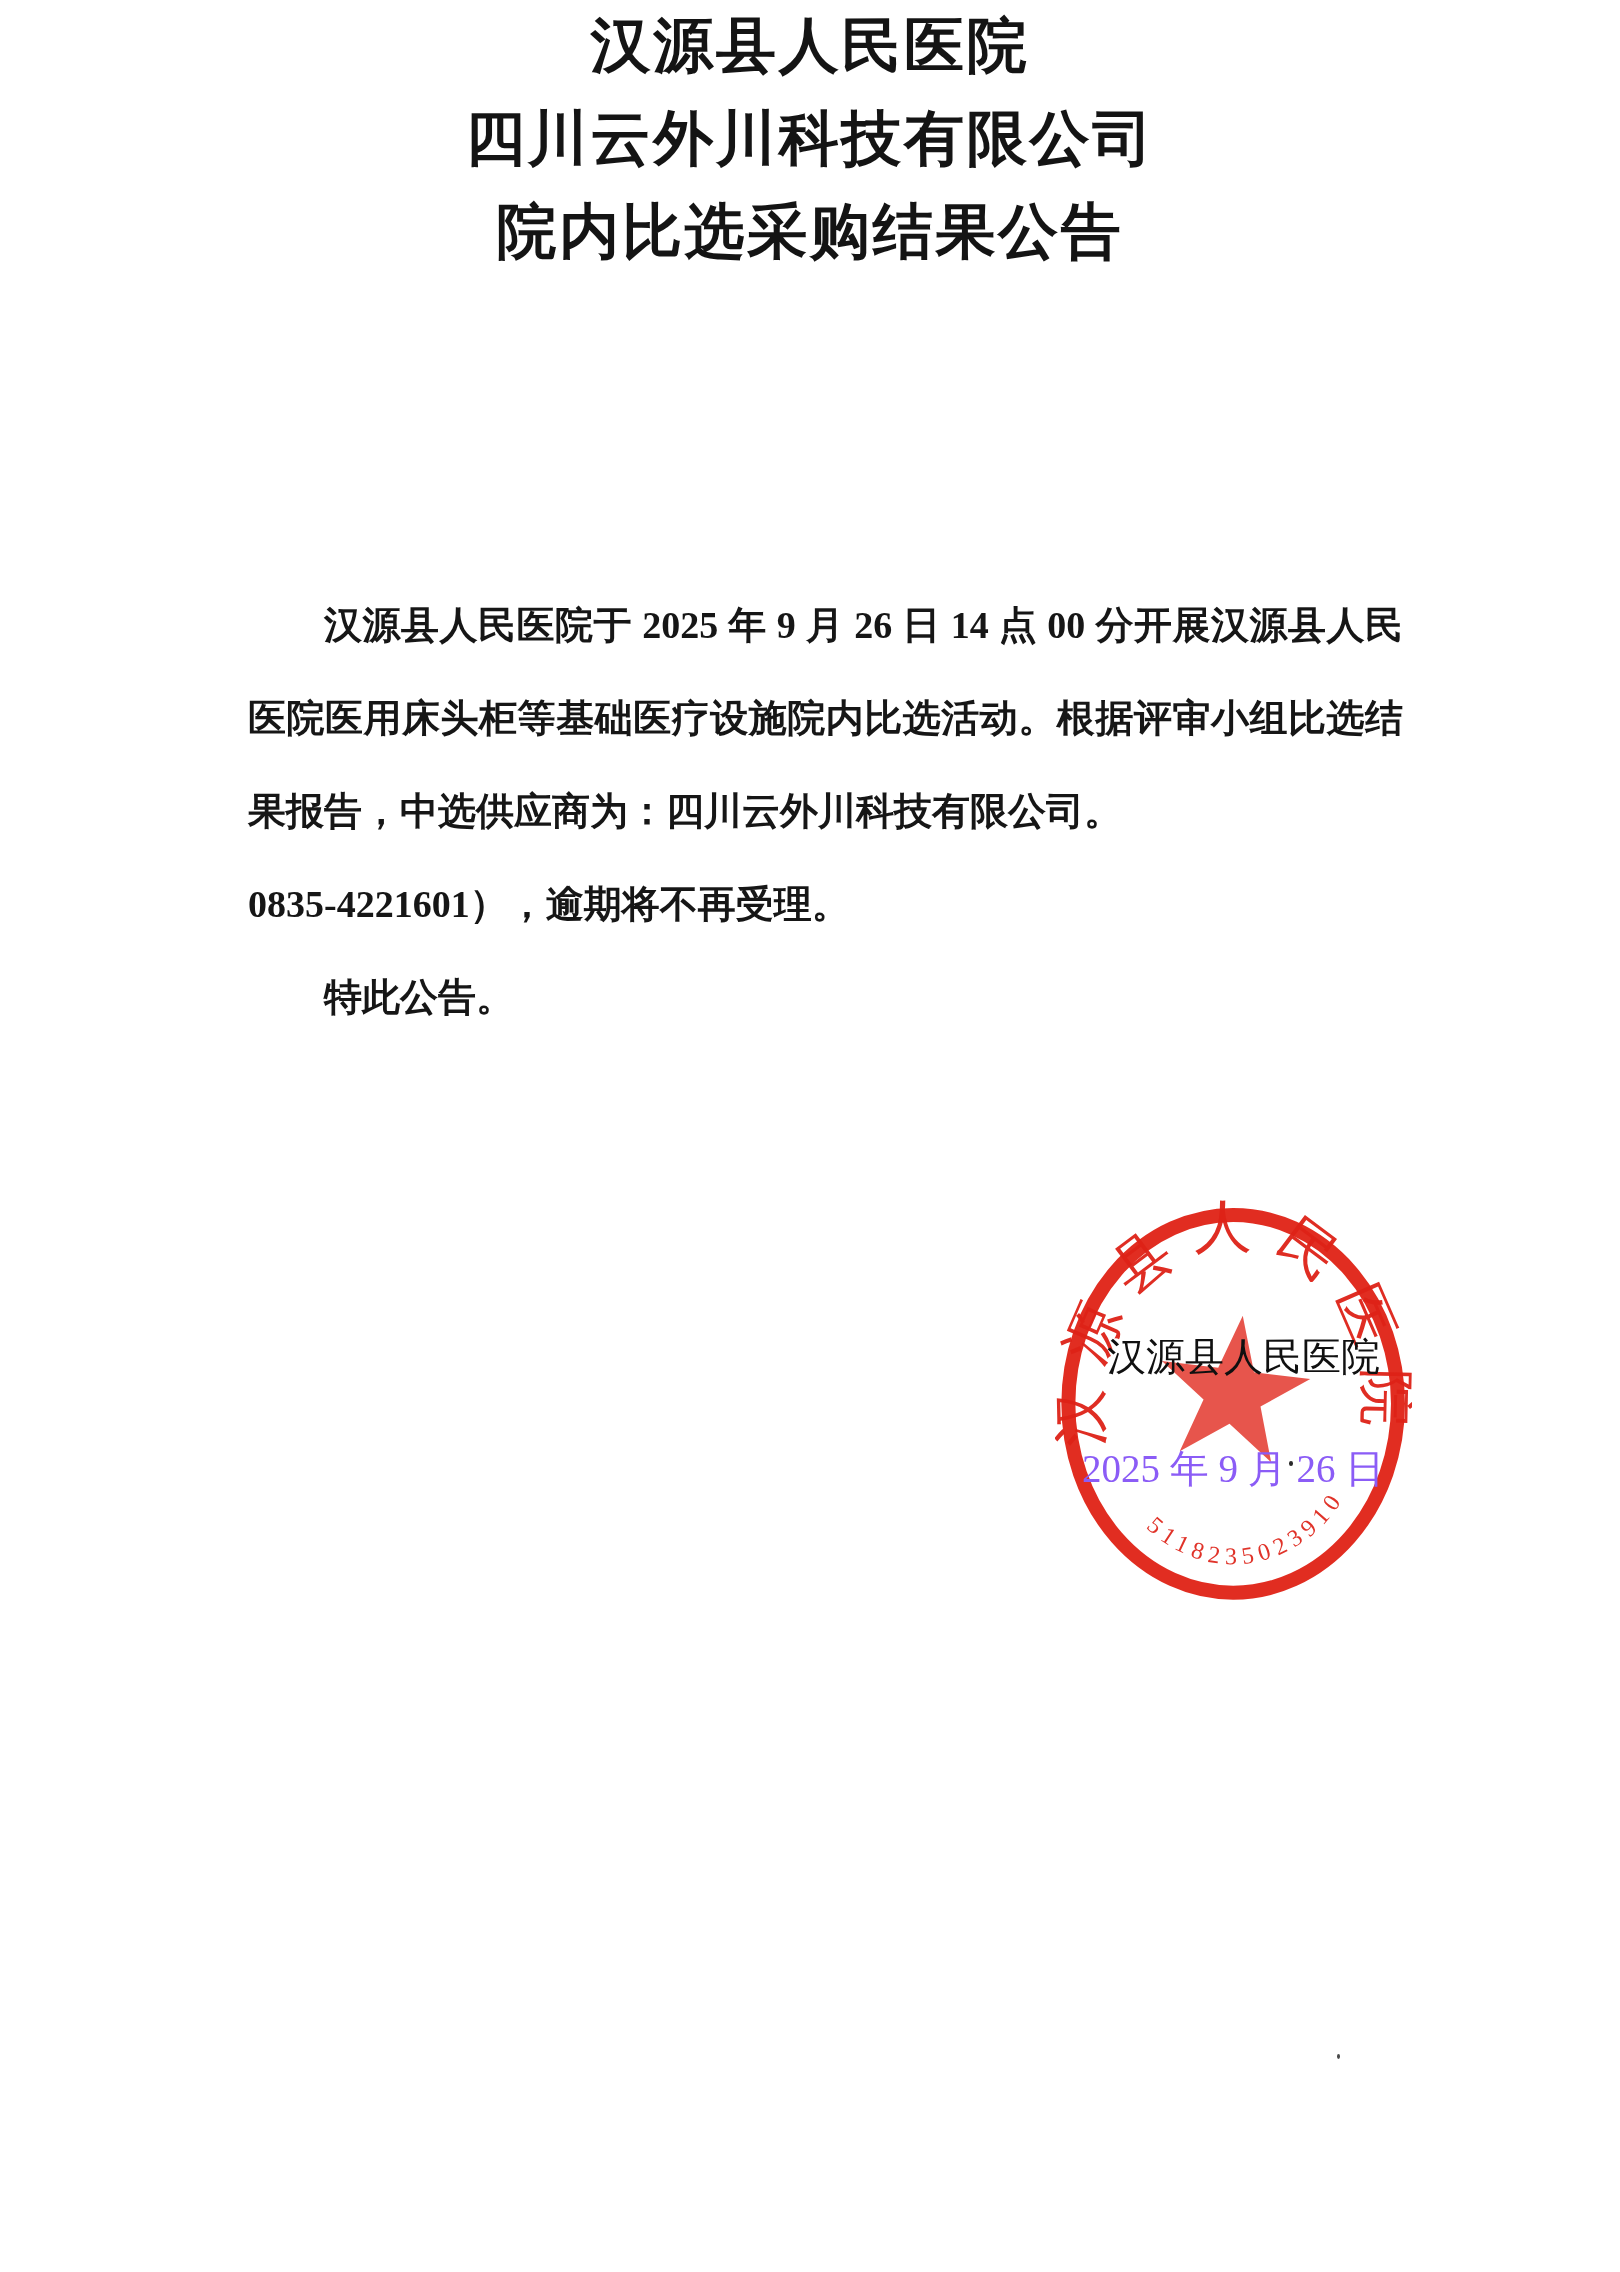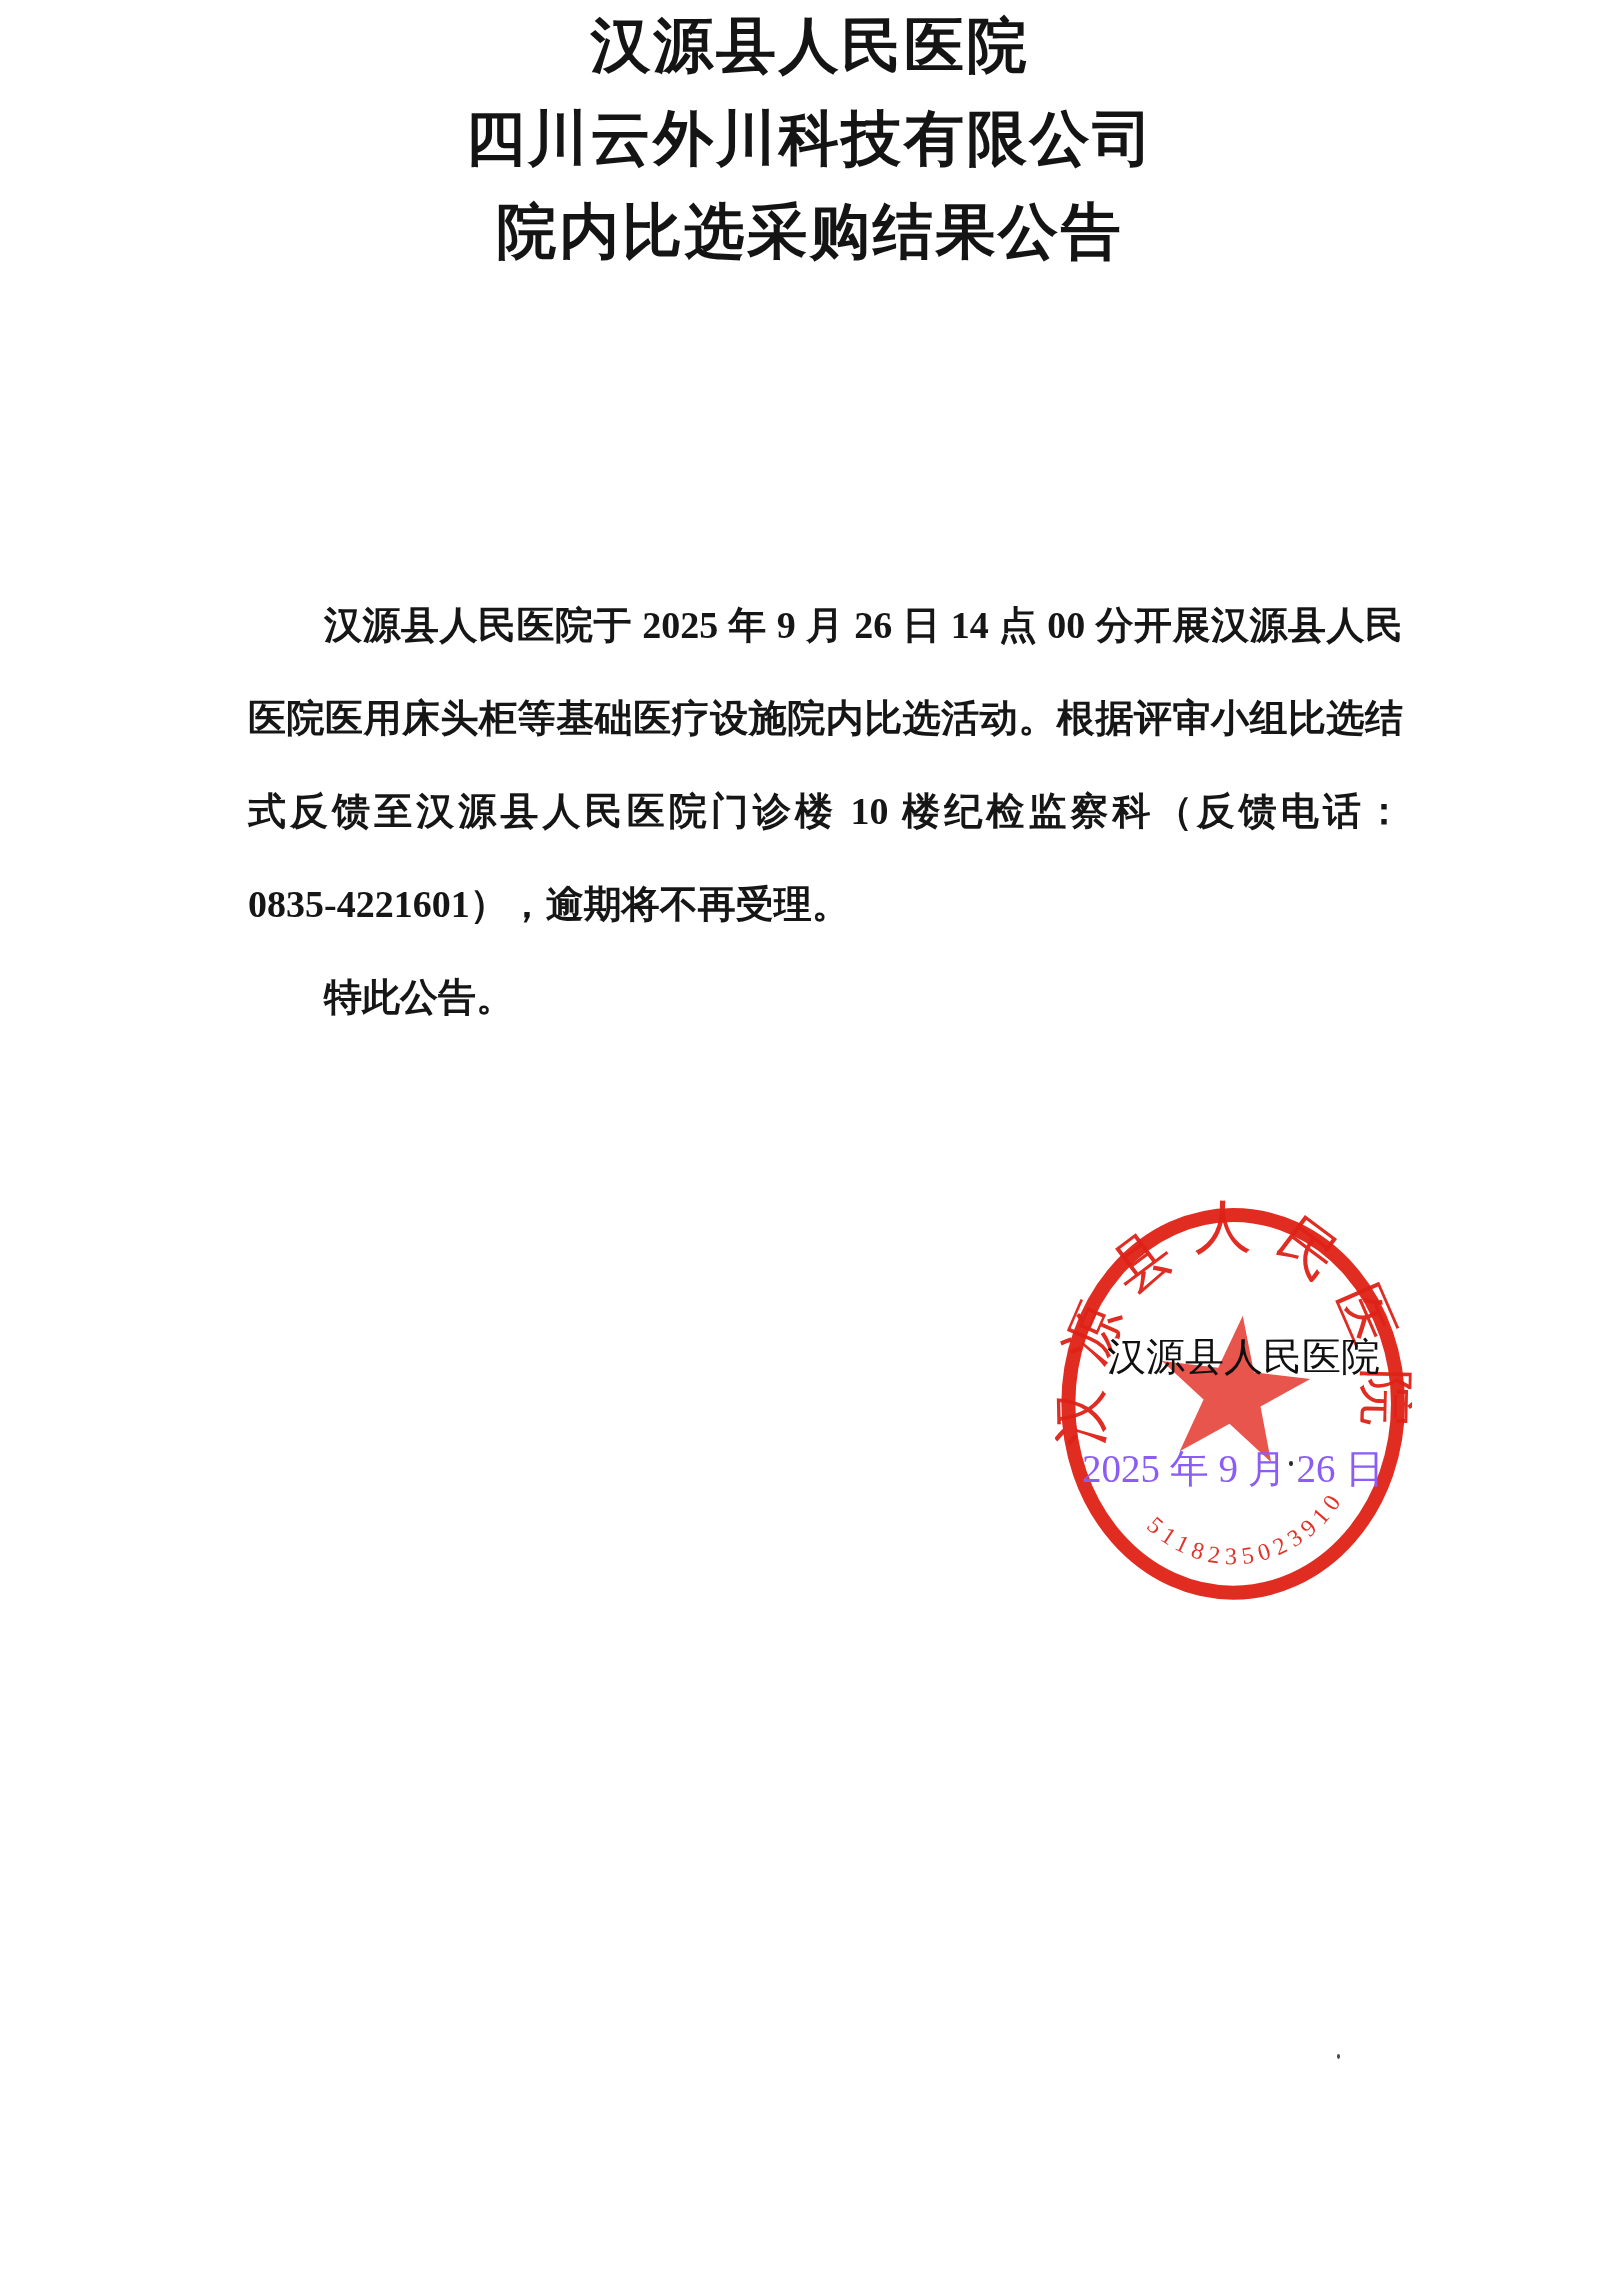--- a/index.html
+++ b/index.html
@@ -88,21 +88,21 @@
 
   <div class="title-block">
     <div class="title-line">汉源县人民医院</div>
     <div class="title-line">四川云外川科技有限公司</div>
     <div class="title-line">院内比选采购结果公告</div>
   </div>
 
   <div class="body-text" id="body-text">
       <div class="body-line indent fill">汉源县人民医院于 2025 年 9 月 26 日 14 点 00 分开展汉源县人民</div>
       <div class="body-line fill">医院医用床头柜等基础医疗设施院内比选活动。根据评审小组比选结</div>
-      <div class="body-line fill">式反馈至汉源县人民医院门诊楼 10 楼纪检监察科（反馈电话：</div>
+      <div class="body-line">果报告，中选供应商为：四川云外川科技有限公司。</div>
       <div class="body-line">0835-4221601），逾期将不再受理。</div>
       <div class="body-line indent">特此公告。</div>
     </div>
 
   <svg class="seal" viewBox="0 0 535 600" xmlns="http://www.w3.org/2000/svg">
     <defs>
       <path id="ringPath" d="M 86 404 A 200 235 0 1 1 448 404" fill="none"></path>
       <path id="codePath" d="M 99 443 A 205 240 0 0 0 435 443" fill="none"></path>
     </defs>
 

